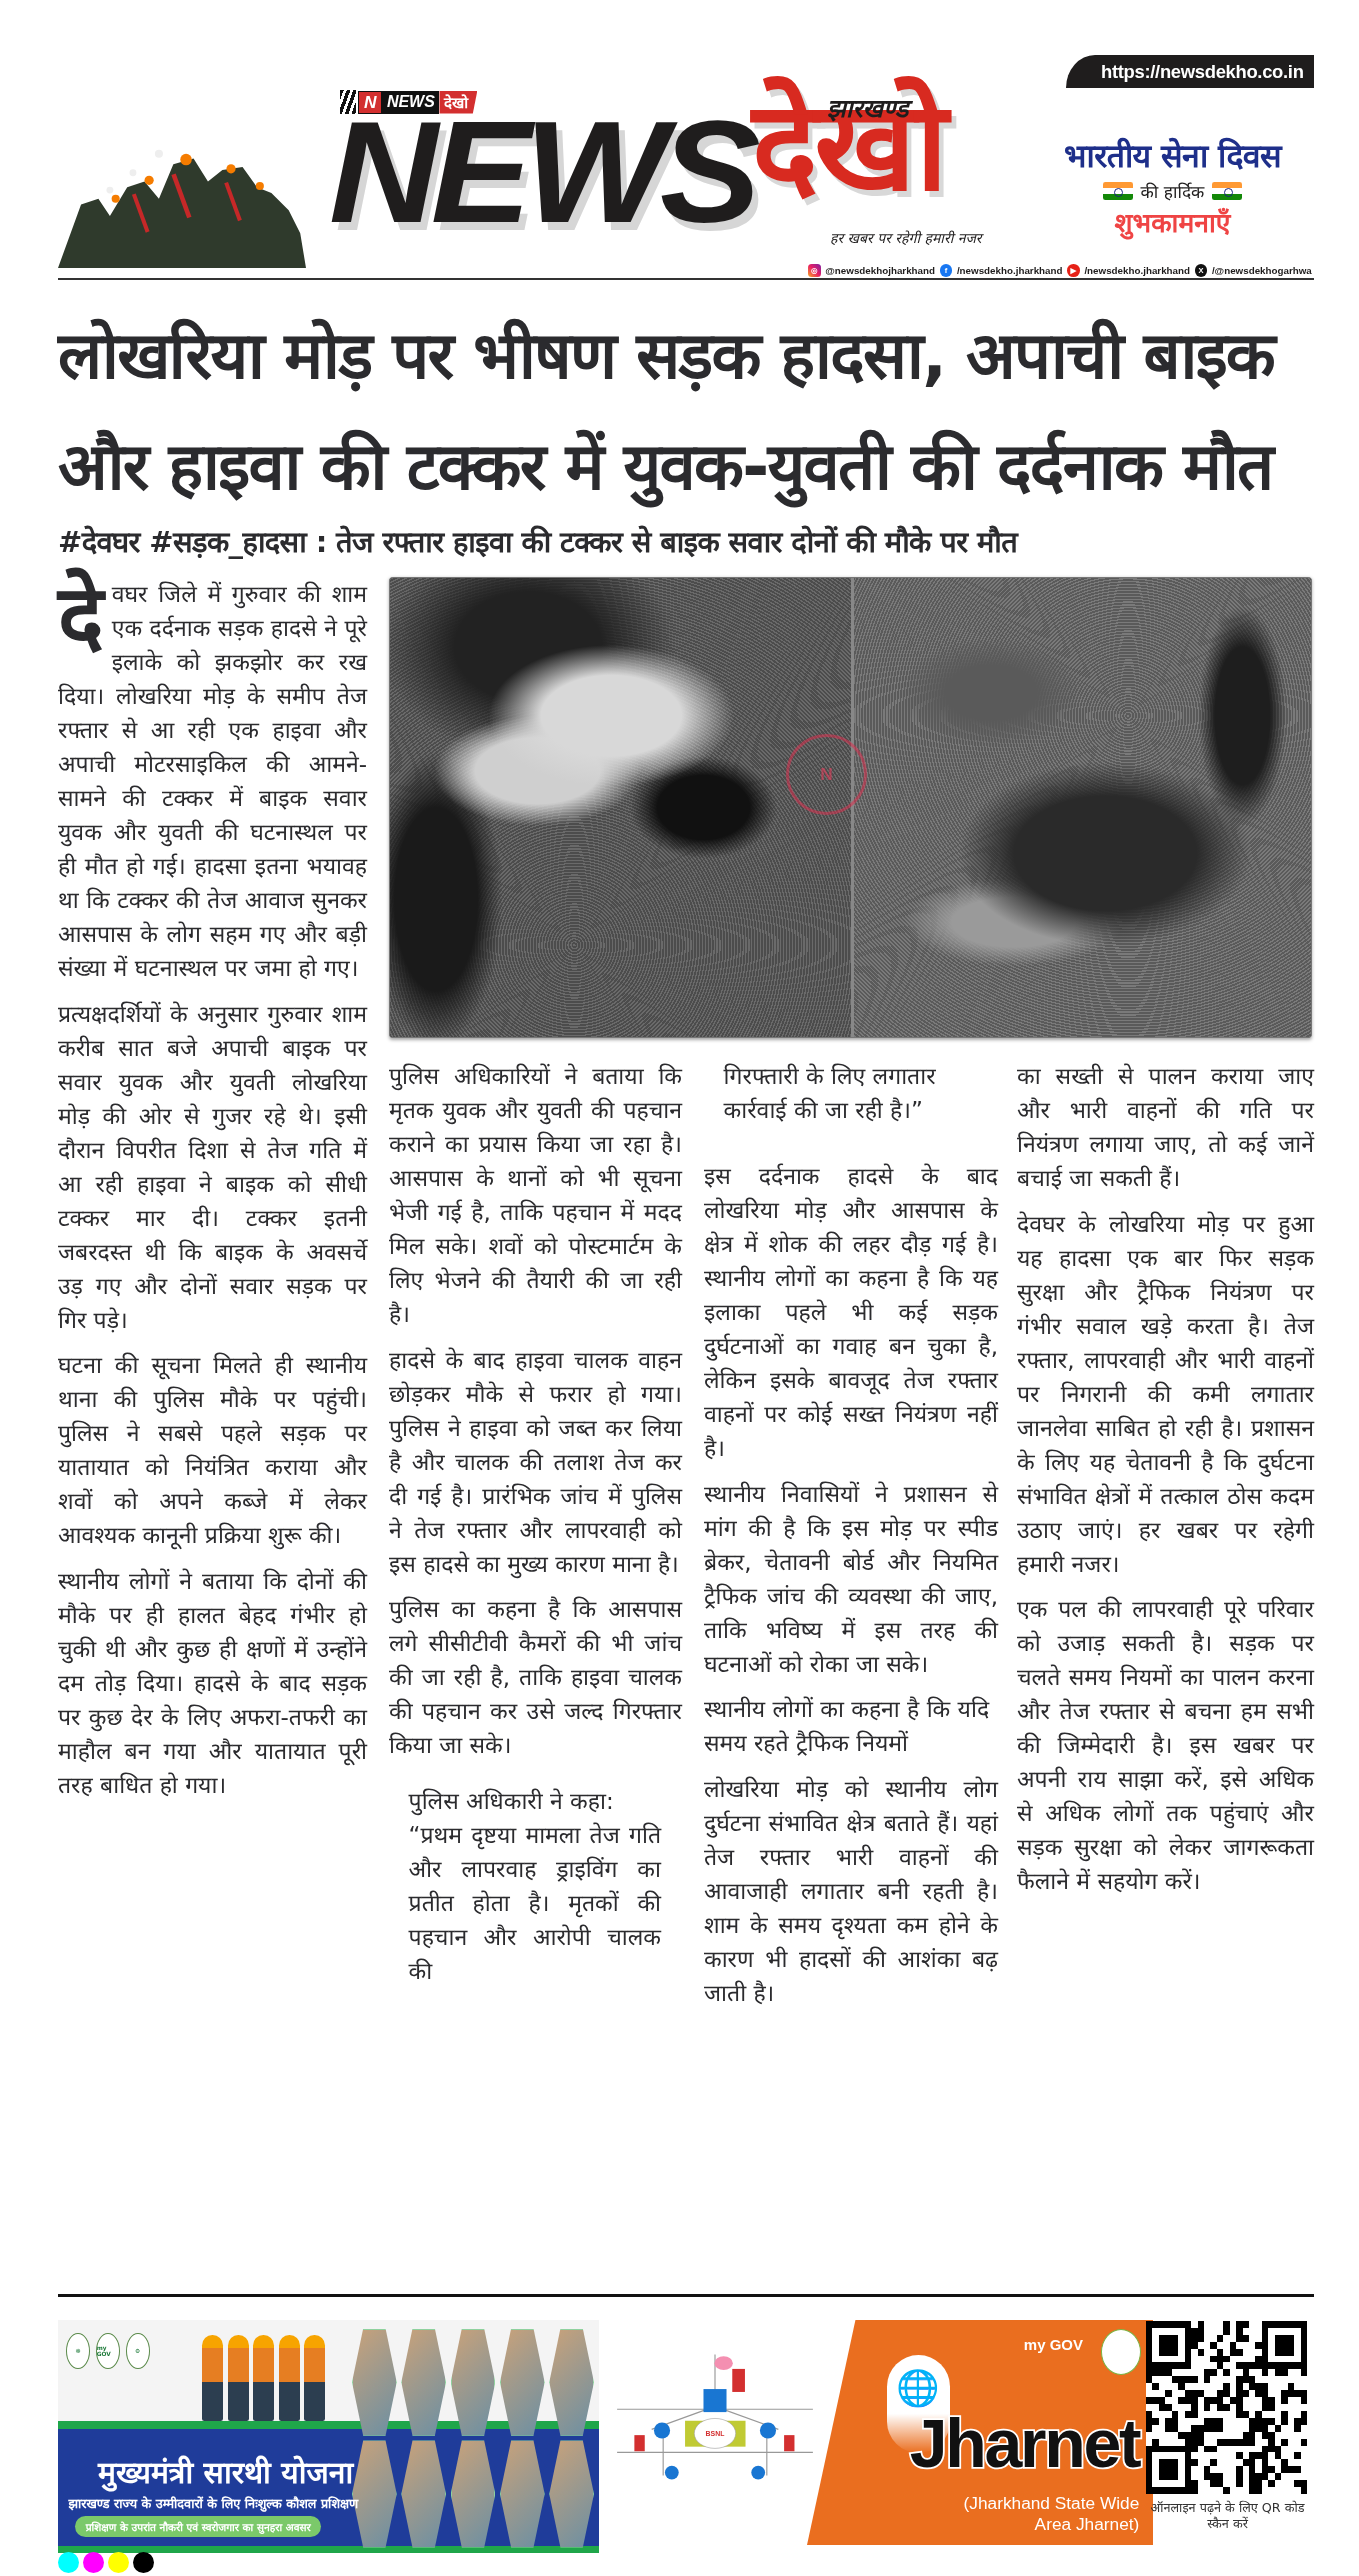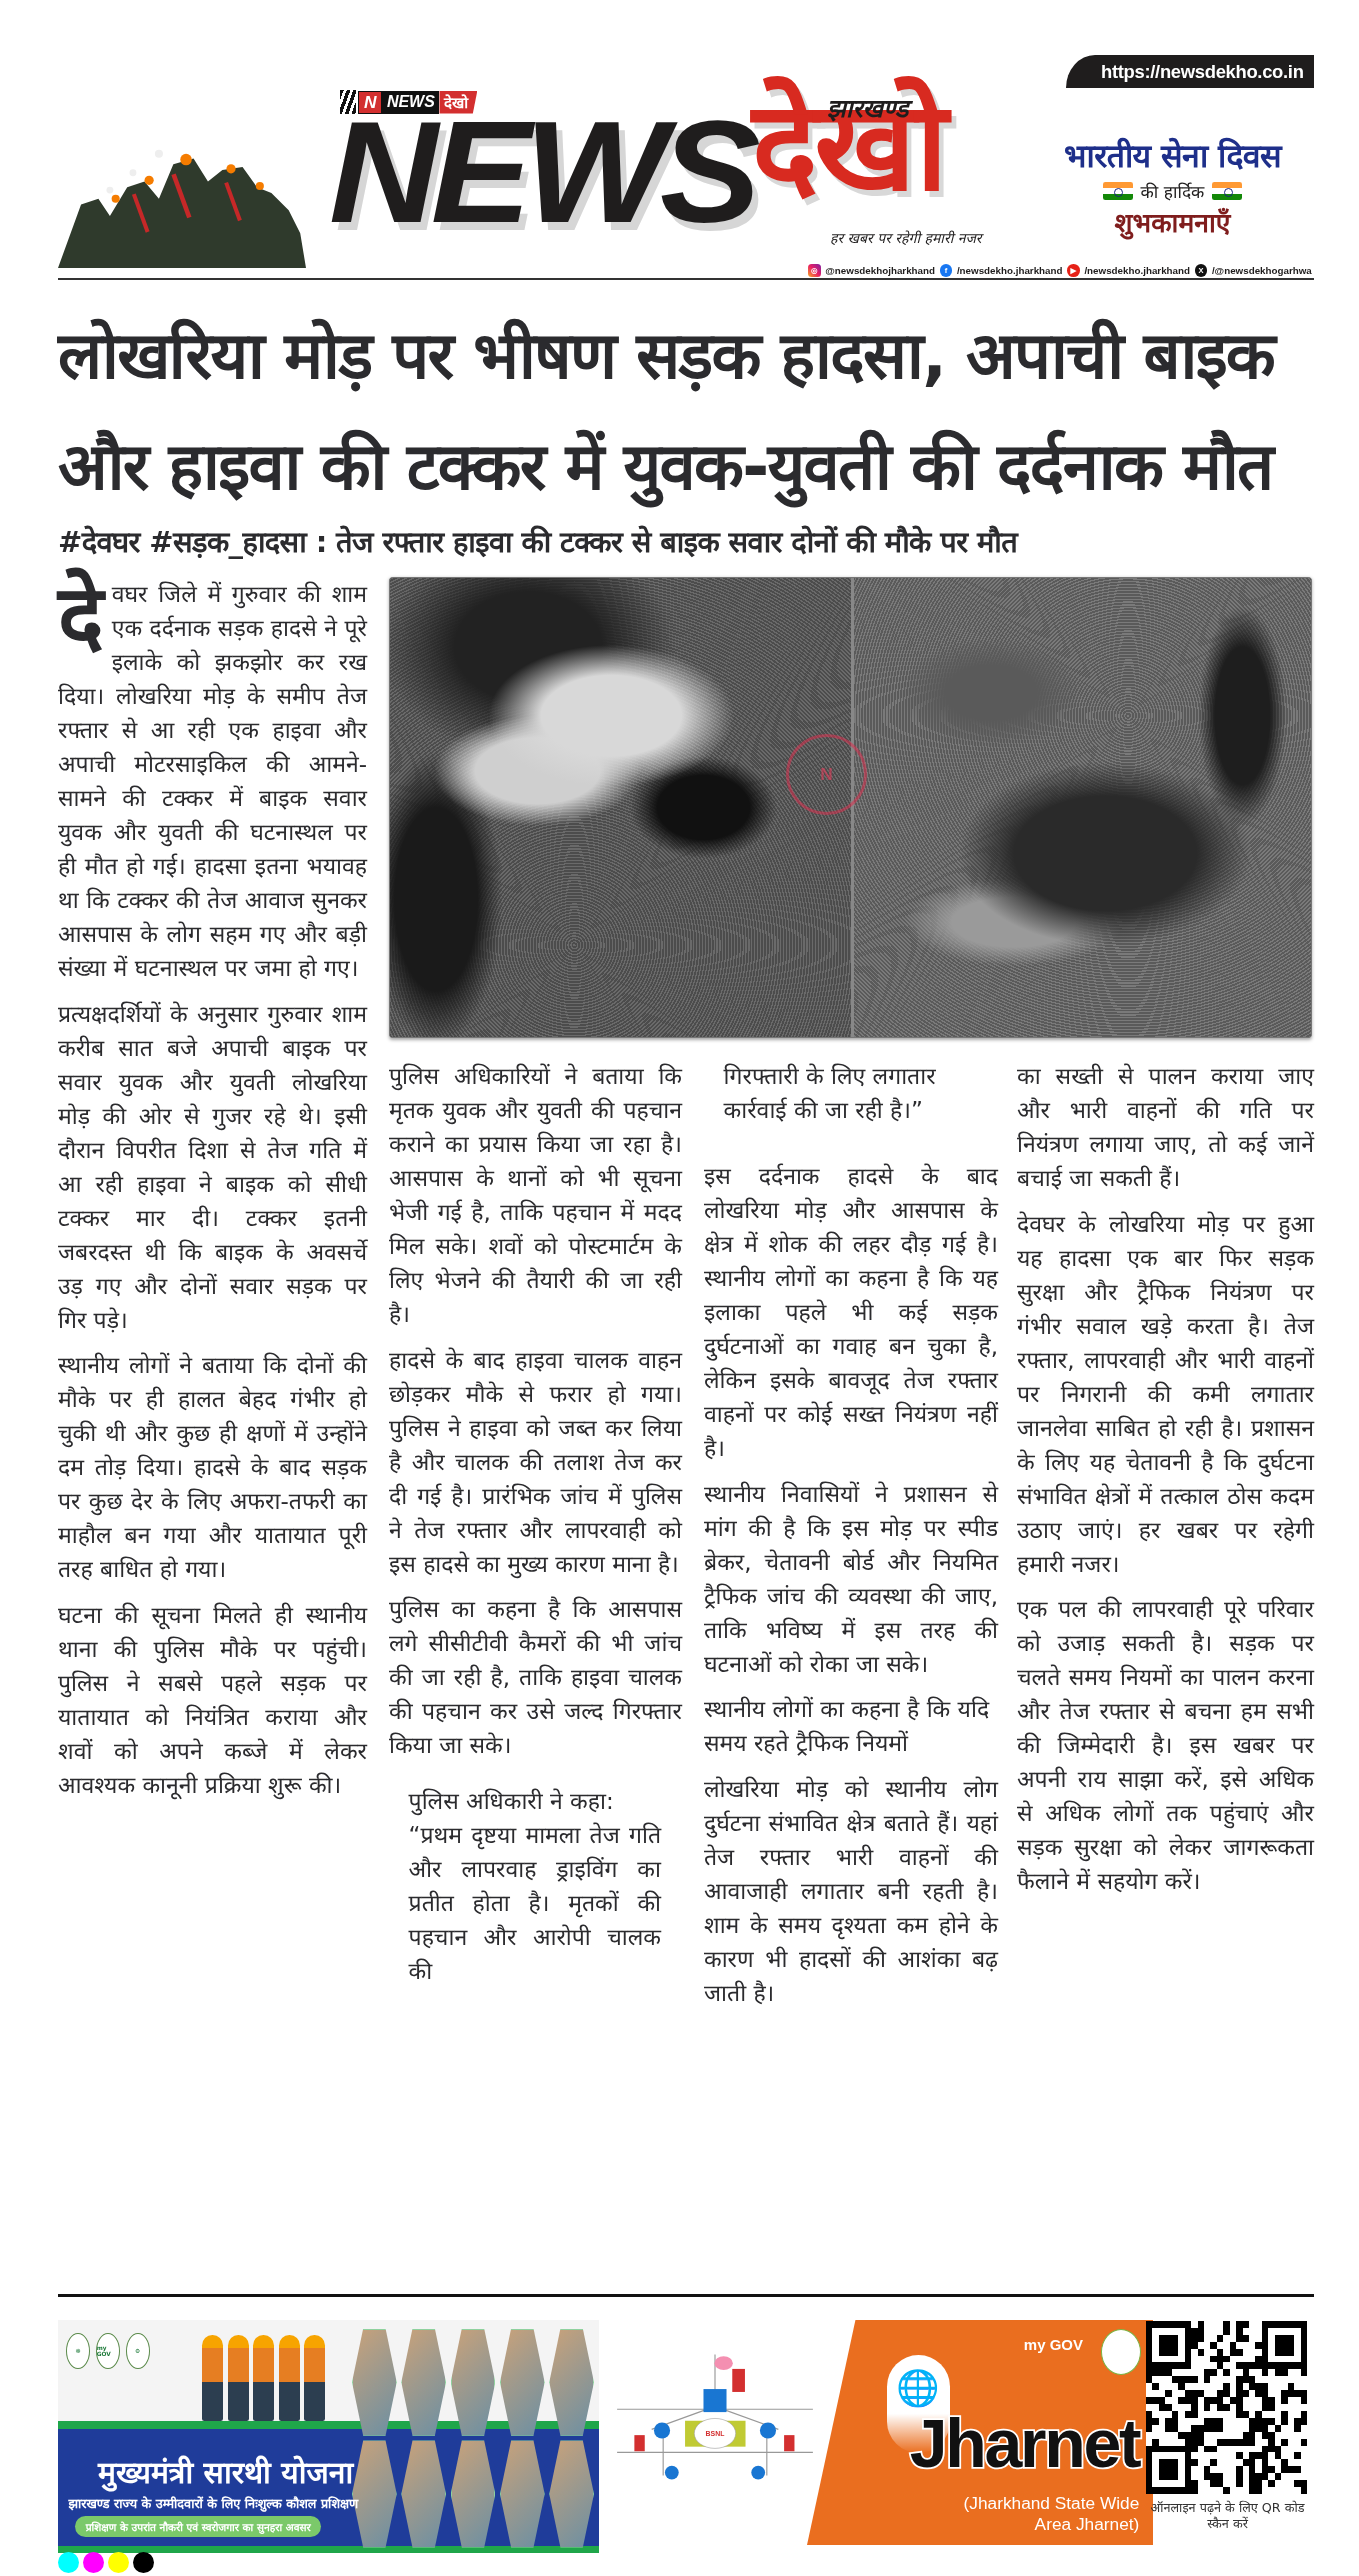--- a/index.html
+++ b/index.html
@@ -22,21 +22,21 @@
     text-shadow: 5.8px 8px 0 #d6d6d6; }
   #big-dekho { position: absolute; left: 694px; top: 29px; font-family: "DejaVu Sans", sans-serif; font-weight: bold;
     font-size: 124px; line-height: 1; color: #d82a20; text-shadow: 4.6px 5.8px 0 #d8d8d8; letter-spacing: -3.5px; }
   #state-label { position: absolute; left: 769px; top: 35px; font-size: 25px; font-weight: bold; color: #1f1d1d; font-style: italic; }
   #tagline { position: absolute; left: 772px; top: 173px; font-size: 14px; font-style: italic; color: #1f1d1d; }
   #army-day { position: absolute; left: 979px; top: 78px; width: 271px; text-align: center; }
   #army-day .l1 { font-family: "DejaVu Sans", sans-serif; font-weight: bold; font-size: 32px; color: #1e2f8a; letter-spacing: -0.6px; }
   #army-day .l2 { font-size: 17.3px; color: #1f1d1d; margin-top: 3.5px; display:flex; justify-content:center; align-items:center; gap: 8px; }
   #army-day .flag { width: 30px; height: 17.3px; background: linear-gradient(#ff9933 0 33%, #fff 33% 66%, #138808 66% 100%); position: relative; border-radius: 2.3px; }
   #army-day .flag::after { content:""; position:absolute; left:11.5px; top:5.2px; width:7px; height:7px; border-radius:50%; border:1.2px solid #1a237e; }
-  #army-day .l3 { font-weight: bold; font-size: 26.5px; color: #7f1d1d; margin-top: 1.2px; }
+  #army-day .l3 { font-weight: bold; font-size: 26.5px; color: #ef4444; margin-top: 1.2px; }
   #date-bar { position: absolute; left: 0; top: 193px; width: 714px; height: 29px; background: #1f1d1d;
     color: #fff; font-size: 22px; display: flex; align-items: center; padding-left: 10.4px; border-bottom-right-radius: 23px; }
   #date-bar .sep { margin: 0 8px; }
   #socials { position: absolute; left: 750px; top: 209px; display: flex; align-items: center; gap: 4.6px;
     font-family: "Liberation Sans", sans-serif; font-weight: bold; font-size: 9.8px; color: #1f1d1d; }
   #socials .ico { width: 12.7px; height: 12.7px; border-radius: 50%; display: inline-flex; align-items: center; justify-content: center; color: #fff; font-size: 7.5px; font-weight: bold; }
   #socials .ig { background: linear-gradient(45deg,#f9a825,#e91e63,#7b1fa2); border-radius: 3.5px; }
   #socials .fb { background: #1877f2; }
   #socials .yt { background: #e62117; }
   #socials .x { background: #111; }
@@ -185,22 +185,22 @@
 <div id="photo">
   <div class="half left"></div>
   <div class="half right"></div>
   <div class="divider"></div>
   <div class="watermark">N</div>
 </div>
 
 <div id="col1" class="col">
   <p class="lead"><span id="dropcap">दे</span><span>वघर जिले में गुरुवार की शाम एक दर्दनाक सड़क हादसे ने पूरे इलाके को झकझोर कर रख दिया। लोखरिया मोड़ के समीप तेज रफ्तार से आ रही एक हाइवा और अपाची मोटरसाइकिल की आमने-सामने की टक्कर में बाइक सवार युवक और युवती की घटनास्थल पर ही मौत हो गई। हादसा इतना भयावह था कि टक्कर की तेज आवाज सुनकर आसपास के लोग सहम गए और बड़ी संख्या में घटनास्थल पर जमा हो गए।</span></p>
   <p>प्रत्यक्षदर्शियों के अनुसार गुरुवार शाम करीब सात बजे अपाची बाइक पर सवार युवक और युवती लोखरिया मोड़ की ओर से गुजर रहे थे। इसी दौरान विपरीत दिशा से तेज गति में आ रही हाइवा ने बाइक को सीधी टक्कर मार दी। टक्कर इतनी जबरदस्त थी कि बाइक के अवसर्चे उड़ गए और दोनों सवार सड़क पर गिर पड़े।</p>
+  <p>घटना की सूचना मिलते ही स्थानीय थाना की पुलिस मौके पर पहुंची। पुलिस ने सबसे पहले सड़क पर यातायात को नियंत्रित कराया और शवों को अपने कब्जे में लेकर आवश्यक कानूनी प्रक्रिया शुरू की।</p>
   <p>स्थानीय लोगों ने बताया कि दोनों की मौके पर ही हालत बेहद गंभीर हो चुकी थी और कुछ ही क्षणों में उन्होंने दम तोड़ दिया। हादसे के बाद सड़क पर कुछ देर के लिए अफरा-तफरी का माहौल बन गया और यातायात पूरी तरह बाधित हो गया।</p>
-  <p>घटना की सूचना मिलते ही स्थानीय थाना की पुलिस मौके पर पहुंची। पुलिस ने सबसे पहले सड़क पर यातायात को नियंत्रित कराया और शवों को अपने कब्जे में लेकर आवश्यक कानूनी प्रक्रिया शुरू की।</p>
 </div>
 
 <div id="col2" class="col">
   <p>पुलिस अधिकारियों ने बताया कि मृतक युवक और युवती की पहचान कराने का प्रयास किया जा रहा है। आसपास के थानों को भी सूचना भेजी गई है, ताकि पहचान में मदद मिल सके। शवों को पोस्टमार्टम के लिए भेजने की तैयारी की जा रही है।</p>
   <p>हादसे के बाद हाइवा चालक वाहन छोड़कर मौके से फरार हो गया। पुलिस ने हाइवा को जब्त कर लिया है और चालक की तलाश तेज कर दी गई है। प्रारंभिक जांच में पुलिस ने तेज रफ्तार और लापरवाही को इस हादसे का मुख्य कारण माना है।</p>
   <p>पुलिस का कहना है कि आसपास लगे सीसीटीवी कैमरों की भी जांच की जा रही है, ताकि हाइवा चालक की पहचान कर उसे जल्द गिरफ्तार किया जा सके।</p>
   <div class="quote">
     <div style="text-align:left">पुलिस अधिकारी ने कहा:</div>
     <div>“प्रथम दृष्टया मामला तेज गति और लापरवाह ड्राइविंग का प्रतीत होता है। मृतकों की पहचान और आरोपी चालक की</div>
   </div>

